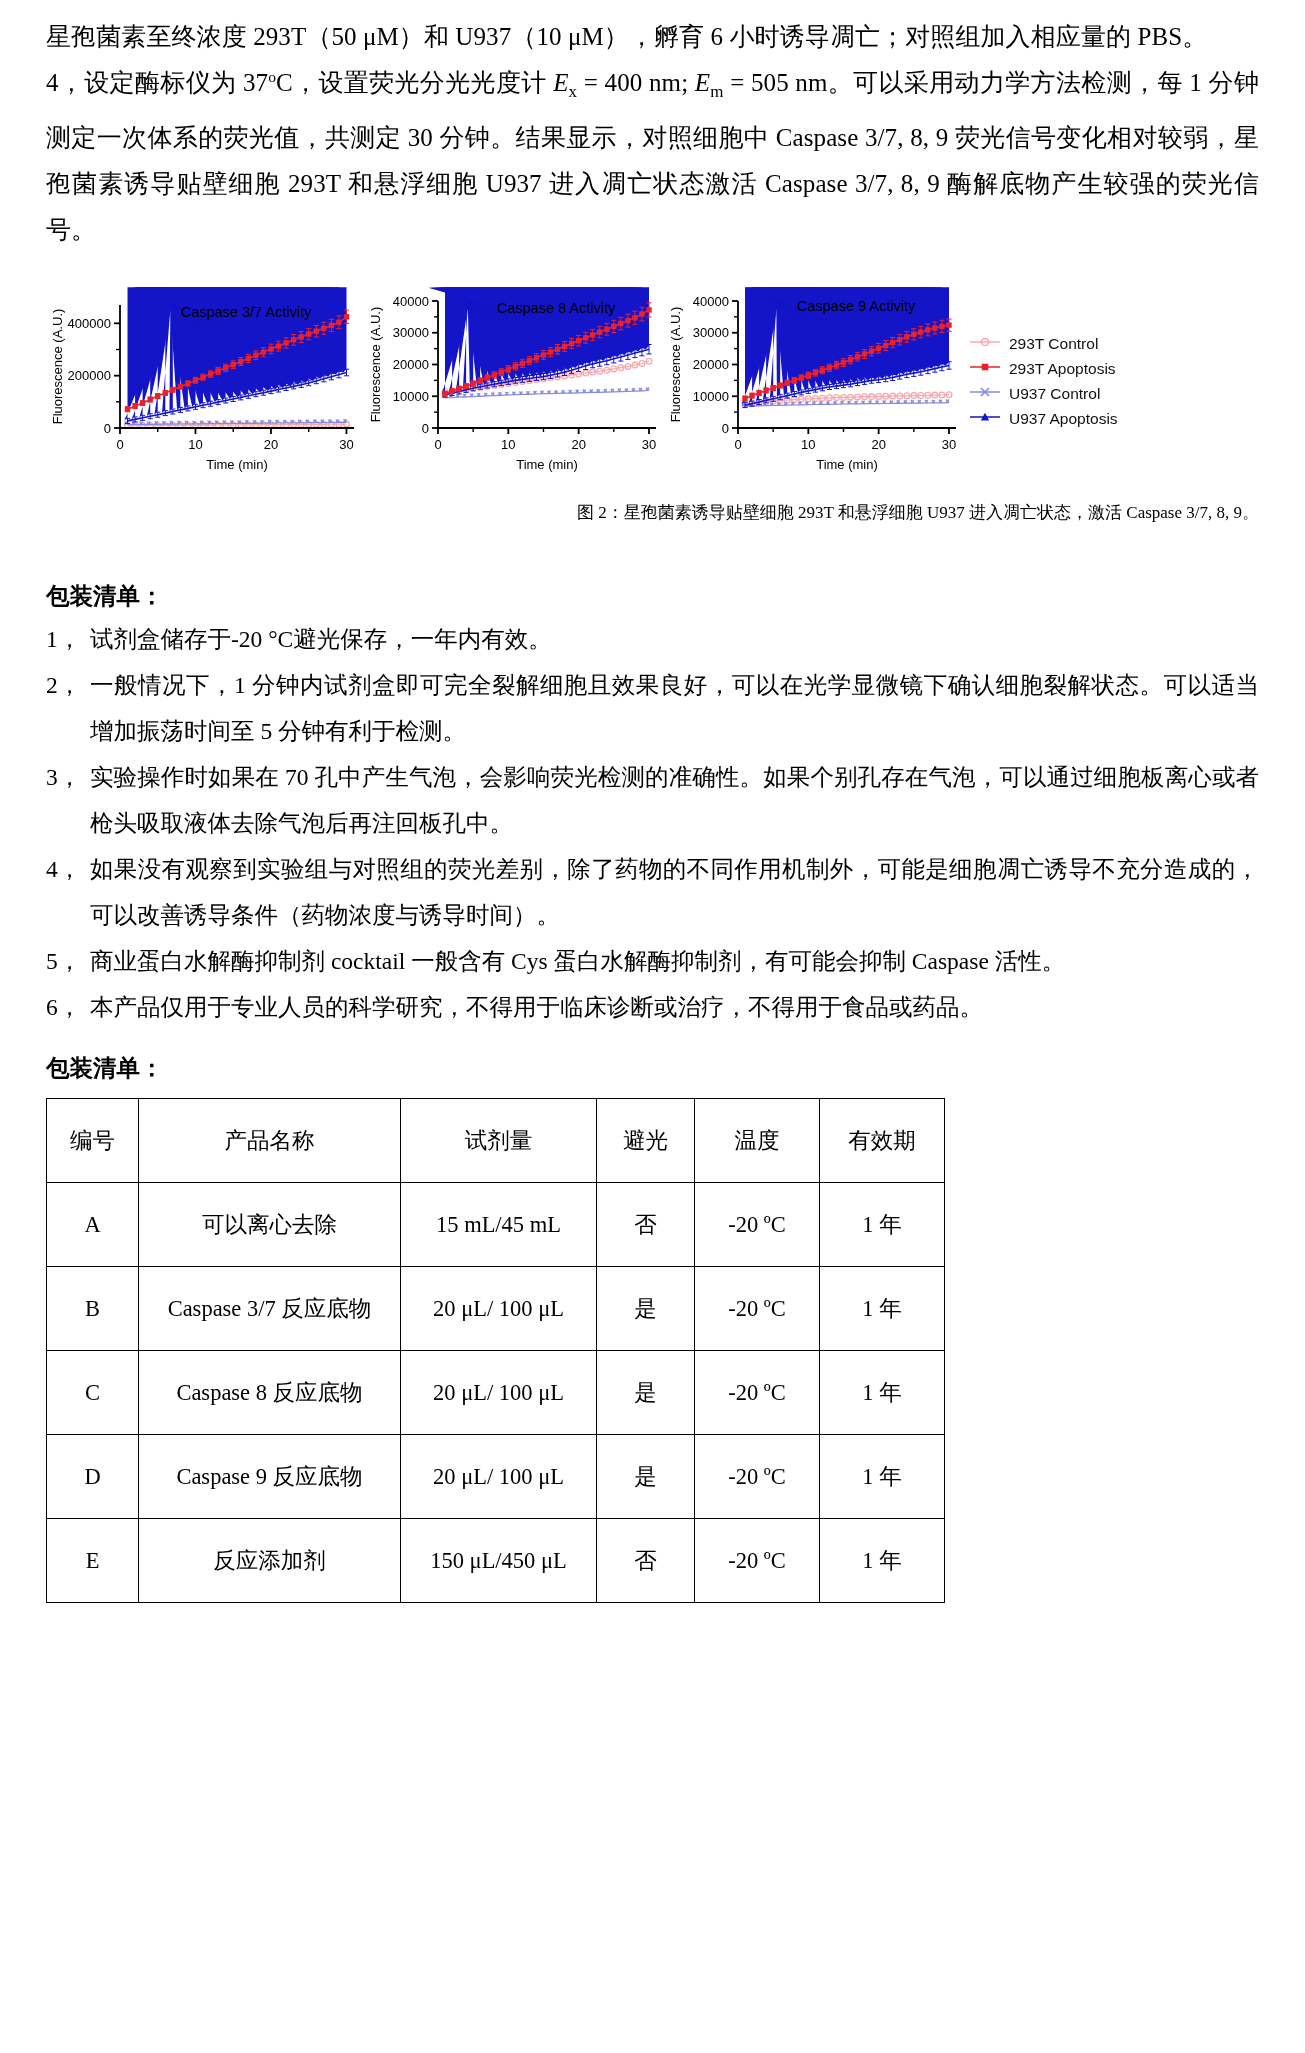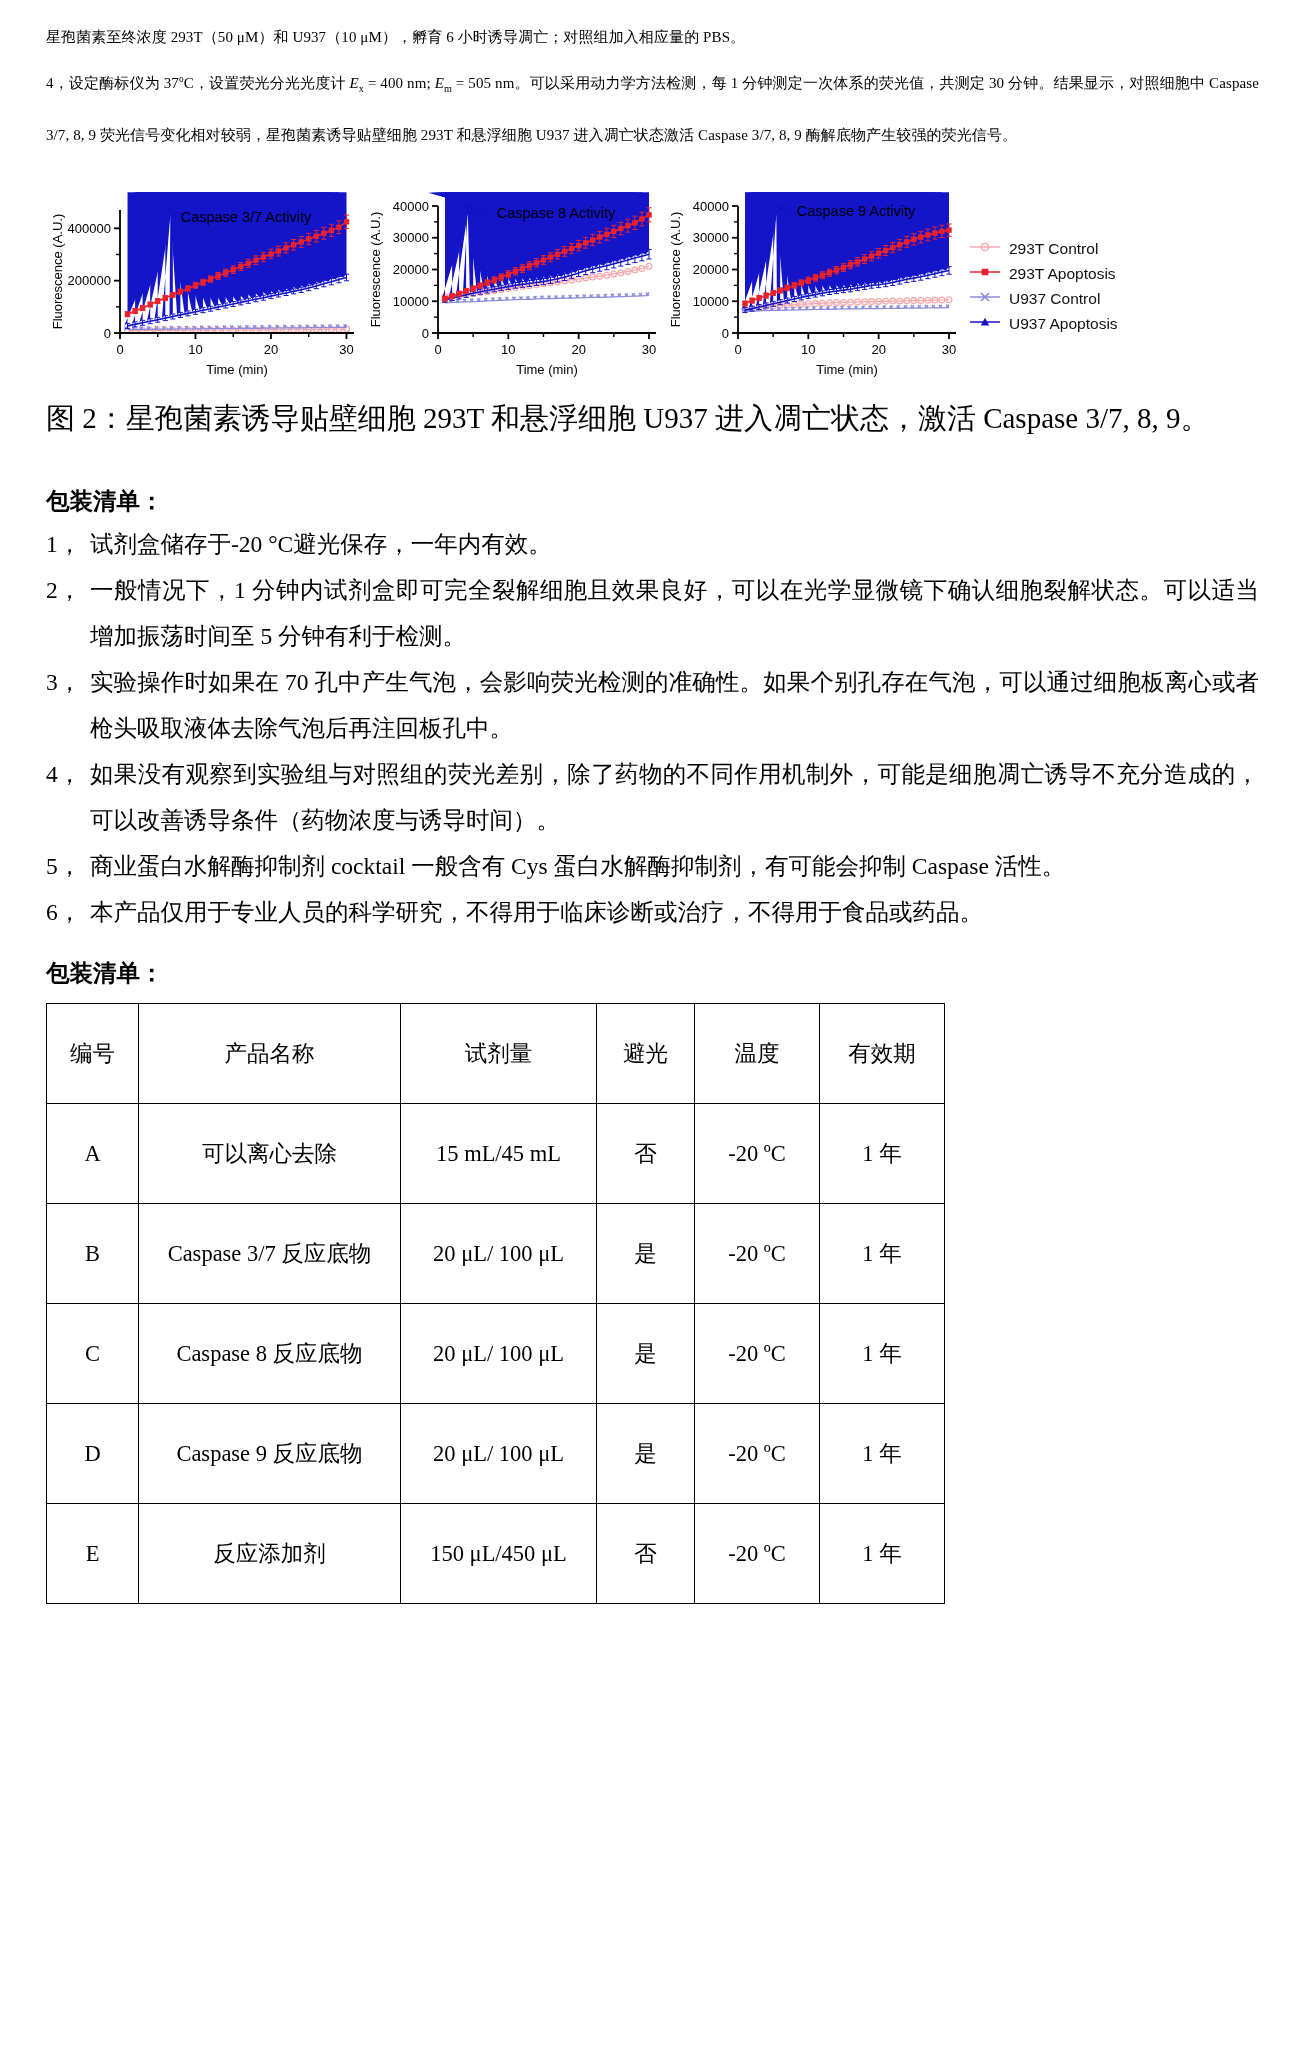--- a/index.html
+++ b/index.html
@@ -12,21 +12,21 @@
   .page{
     width:1305px;
     min-height:2053px;
     box-sizing:border-box;
     padding:14px 46px 10px 46px;
     position:relative;
   }
 
   
   .para{
-    font-size:15px;
+    font-size:25px;
     line-height:46px;
     text-align:justify;
     text-justify:inter-character;
     margin:0 0 0 0;
     letter-spacing:0.1px;
   }
   .para + .para{margin-top:0;}
   .ital{font-style:italic;}
   sub{font-size:0.68em;}
   .sup-o{font-size:0.62em;vertical-align:super;line-height:0;}
@@ -53,22 +53,22 @@
     align-items:flex-start;
     height:23px;
     font-family:"Liberation Sans","DejaVu Sans",sans-serif;
     font-size:15.5px;
     color:#111;
   }
   .legend-row .swatch{width:34px;height:14px;margin-right:7px;flex:0 0 34px;}
 
   .caption{
     margin-top:22px;
-    text-align:left;
-    font-size:29px;
+    text-align:right;
+    font-size:17px;
     line-height:38px;
   }
 
   
   .section-title{
     margin-top:44px;
     font-size:23.5px;
     font-weight:bold;
     line-height:40px;
   }
@@ -96,21 +96,21 @@
     margin-top:6px;
     table-layout:fixed;
   }
   table.pack td,table.pack th{
     border:1.3px solid #000;
     text-align:center;
     vertical-align:middle;
     height:75px;
     font-size:22.5px;
     font-weight:normal;
-    padding:12px 4px;
+    padding:4px 4px;
   }
   col.c0{width:92px;}
   col.c1{width:262px;}
   col.c2{width:196px;}
   col.c3{width:98px;}
   col.c4{width:125px;}
   col.c5{width:125px;}
 </style>
 </head>
 <body>

